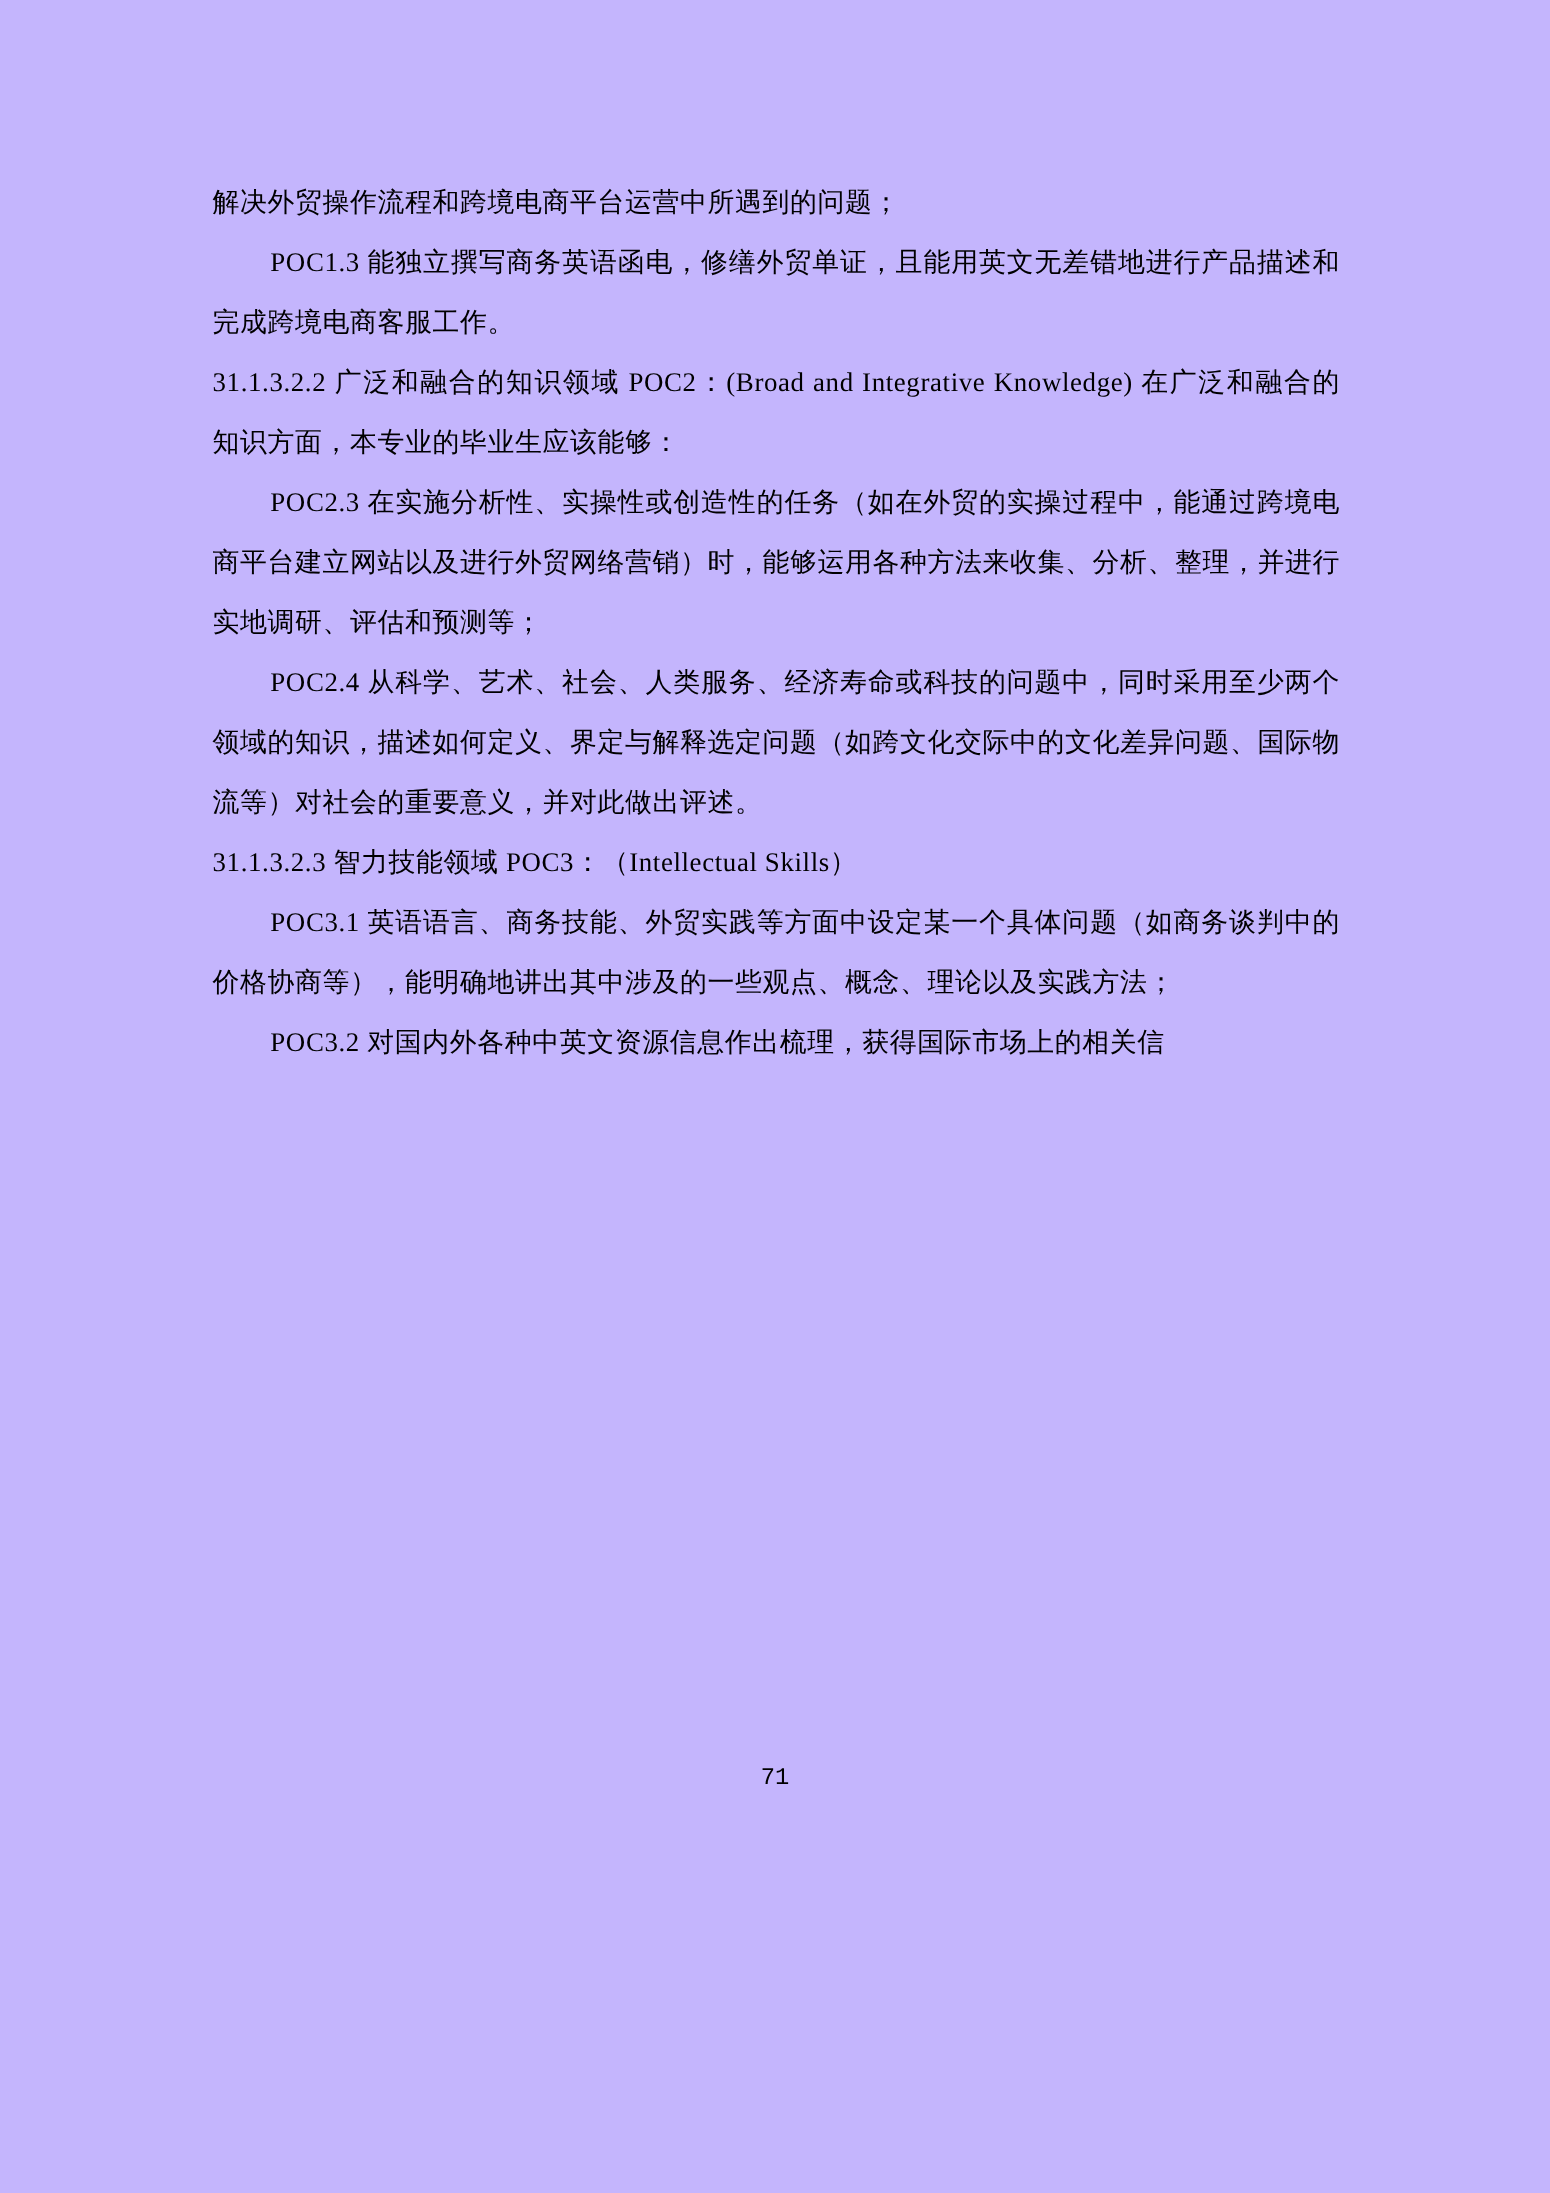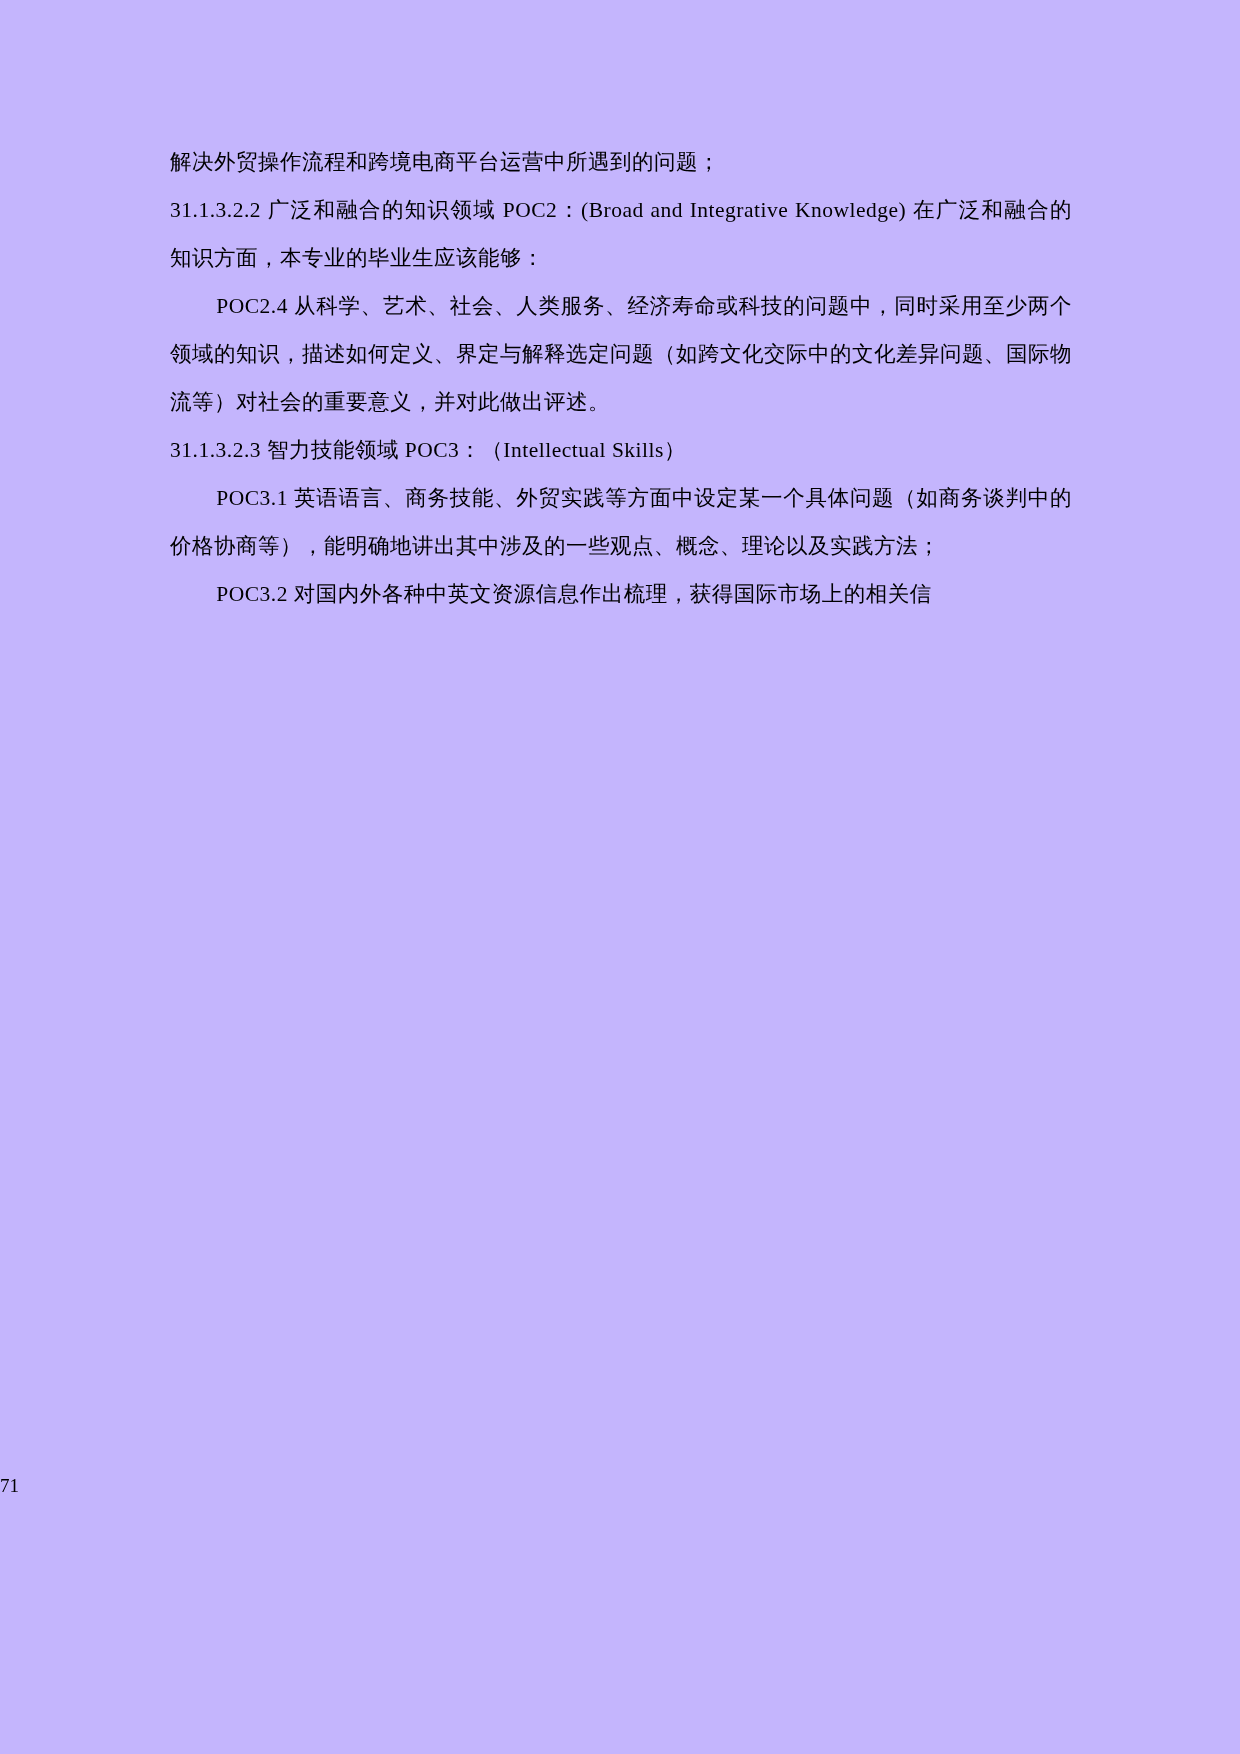--- a/index.html
+++ b/index.html
@@ -33,34 +33,36 @@
     word-break: break-all;
   }
   .indent {
     text-indent: 2.15em;
   }
   .bold {
     font-weight: normal;
   }
   .page-number {
     position: absolute;
-    top: 1475px;
+    top: 1411px;
     left: 0;
     width: 100%;
-    text-align: left;
+    text-align: center;
     font-size: 19px;
-    font-family: Liberation Serif, serif;
+    font-family: Liberation Mono, monospace;
   }
 </style>
 </head>
 <body>
 
 <div class="page">
   <div class="content">
     <p class="para">解决外贸操作流程和跨境电商平台运营中所遇到的问题；</p>
+    <p class="para indent">POC1.3 能独立撰写商务英语函电，修缮外贸单证，且能用英文无差错地进行产品描述和完成跨境电商客服工作。</p>
     <p class="para bold">31.1.3.2.2 广泛和融合的知识领域 POC2：(Broad and Integrative Knowledge) 在广泛和融合的知识方面，本专业的毕业生应该能够：</p>
+    <p class="para indent">POC2.3 在实施分析性、实操性或创造性的任务（如在外贸的实操过程中，能通过跨境电商平台建立网站以及进行外贸网络营销）时，能够运用各种方法来收集、分析、整理，并进行实地调研、评估和预测等；</p>
     <p class="para indent">POC2.4 从科学、艺术、社会、人类服务、经济寿命或科技的问题中，同时采用至少两个领域的知识，描述如何定义、界定与解释选定问题（如跨文化交际中的文化差异问题、国际物流等）对社会的重要意义，并对此做出评述。</p>
     <p class="para bold">31.1.3.2.3 智力技能领域 POC3：（Intellectual Skills）</p>
     <p class="para indent">POC3.1 英语语言、商务技能、外贸实践等方面中设定某一个具体问题（如商务谈判中的价格协商等），能明确地讲出其中涉及的一些观点、概念、理论以及实践方法；</p>
     <p class="para indent">POC3.2 对国内外各种中英文资源信息作出梳理，获得国际市场上的相关信</p>
   </div>
   <div class="page-number">71</div>
 </div>
 
 </body></html>

